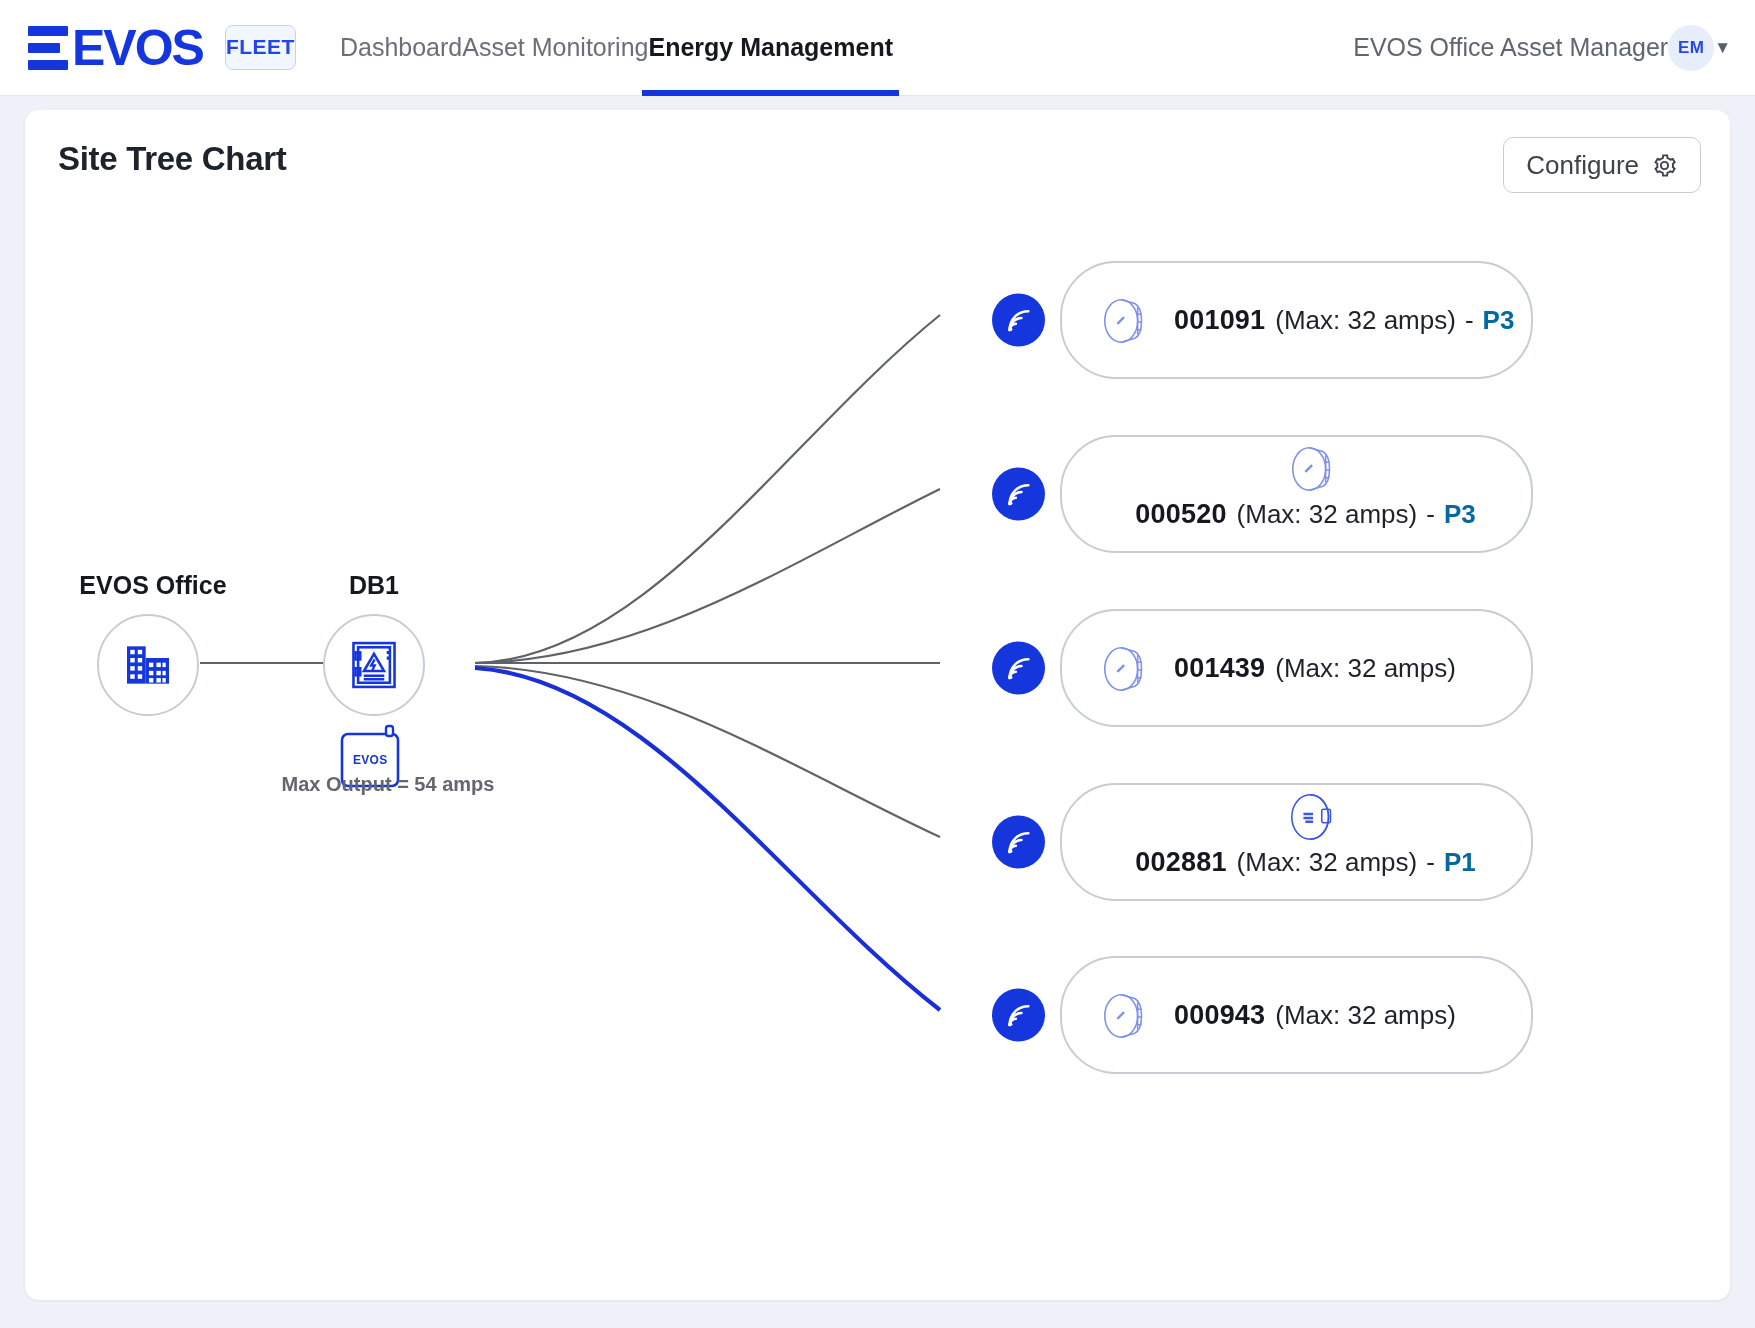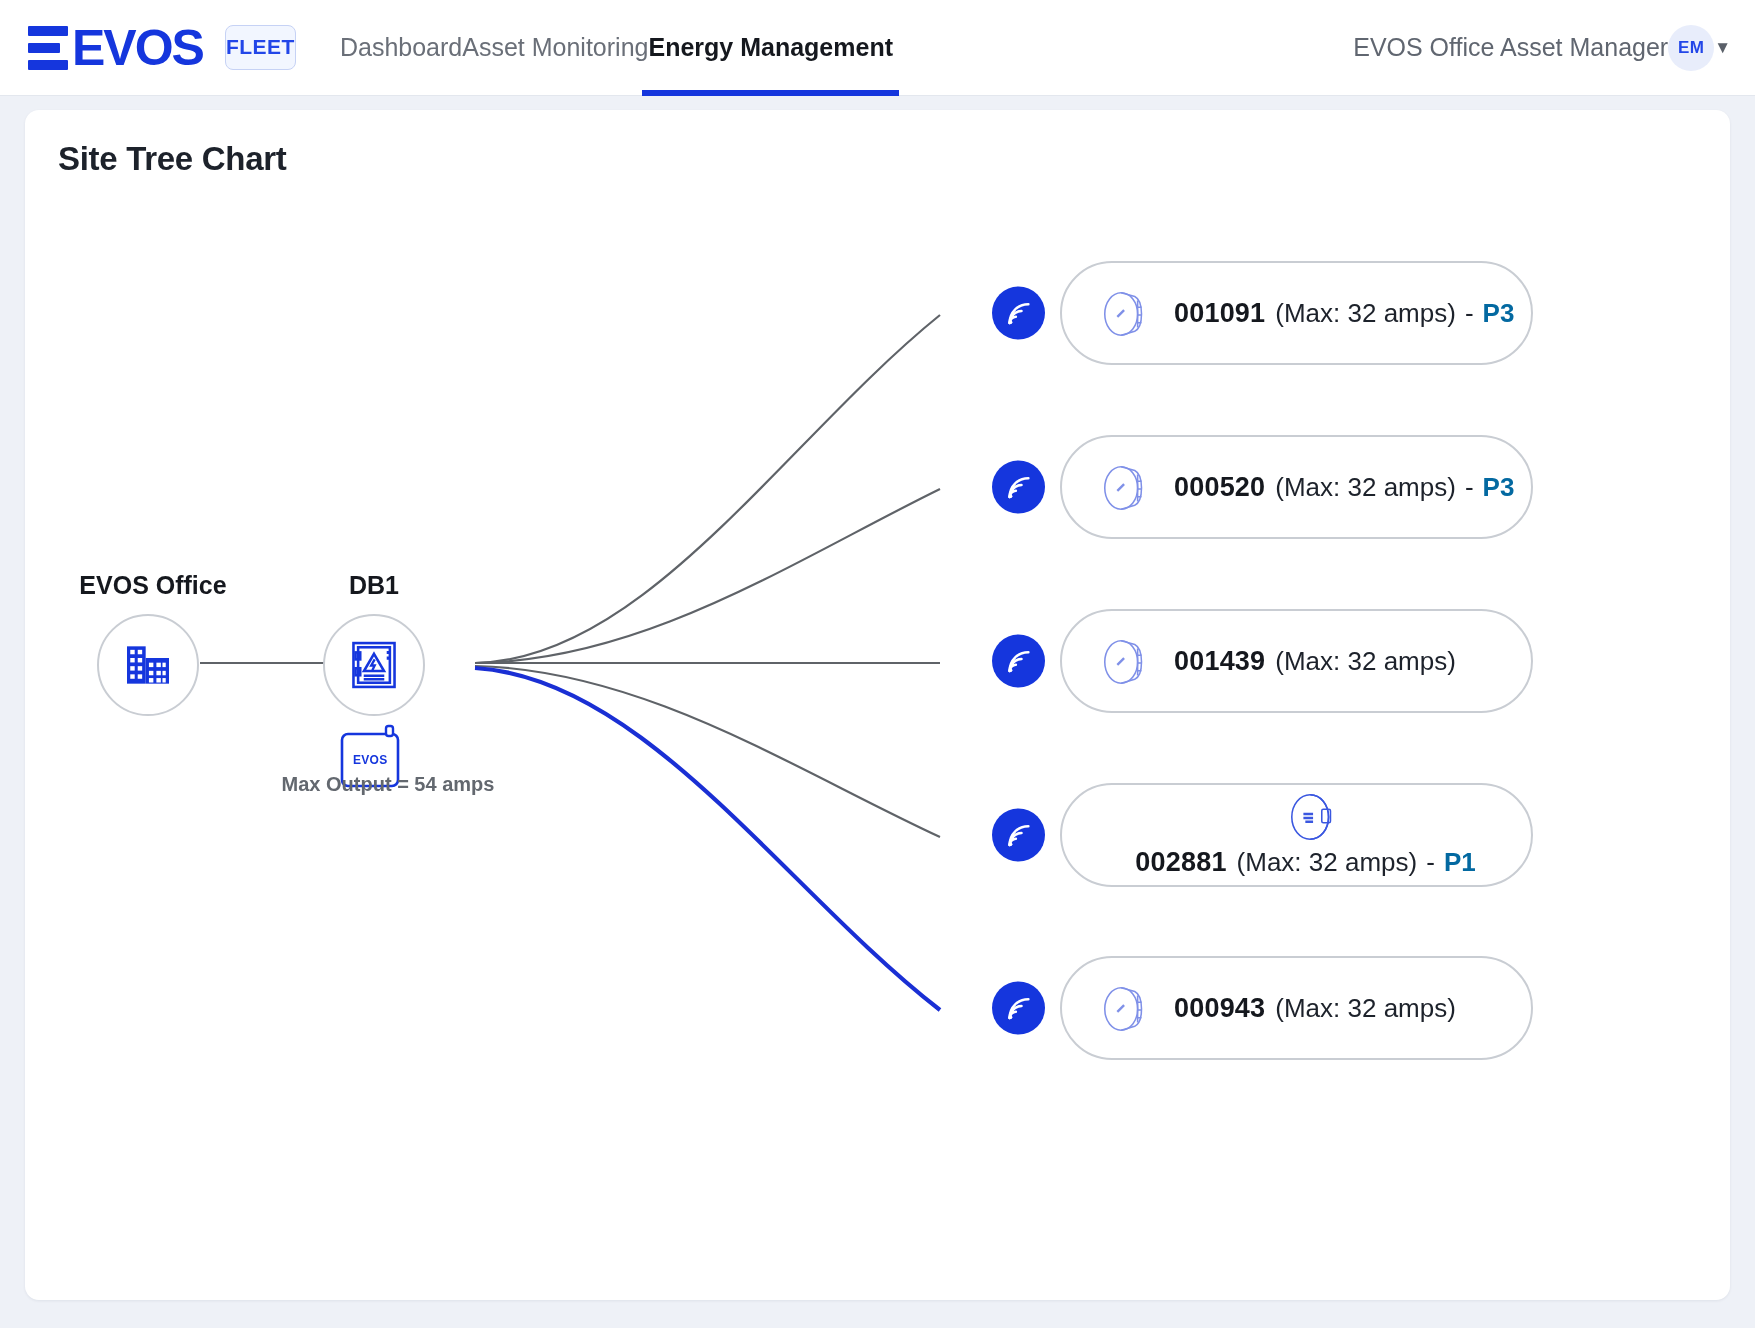--- a/index.html
+++ b/index.html
@@ -111,21 +111,21 @@
   }
   .sub-caption {
     position: absolute; font-size: 20px; font-weight: 700; color: #63686f;
     white-space: nowrap; text-align: center;
   }
   .controller-box { position: absolute; }
 
   
   .card {
     position: absolute;
-    width: 473px; height: 104px;
+    width: 473px; height: 118px;
     border: 2px solid #c9cdd3;
     border-radius: 56px;
     background: #fff;
     display: flex; align-items: center;
     cursor: pointer;
   }
   .badge {
     position: absolute; left: -70px; top: 50%;
     transform: translateY(-50%);
     width: 53px; height: 53px; border-radius: 50%;
@@ -168,20 +168,27 @@
     <span class="user-name">EVOS Office Asset Manager</span>
     <span class="avatar">EM</span>
     <span class="caret">▼</span>
   </div>
 </div>
 
 <div class="panel">
 
   <div class="panel-title">Site Tree Chart</div>
 
+  <div class="configure-btn">
+    <span>Configure</span>
+    <svg class="gear" viewBox="0 0 24 24" fill="none" stroke="#3d424b" stroke-width="1.7">
+      <circle cx="12" cy="12" r="3.2"></circle>
+      <path d="M19.4 13.5a7.9 7.9 0 0 0 0-3l1.7-1.3-1.8-3.1-2 .8a7.8 7.8 0 0 0-2.6-1.5L14.4 3h-3.6l-.3 2.4a7.8 7.8 0 0 0-2.6 1.5l-2-.8L4 9.2l1.7 1.3a7.9 7.9 0 0 0 0 3L4 14.8l1.8 3.1 2-.8a7.8 7.8 0 0 0 2.6 1.5l.3 2.4h3.6l.3-2.4a7.8 7.8 0 0 0 2.6-1.5l2 .8 1.8-3.1z"></path>
+    </svg>
+  </div>
 
   <div class="tree">
 
     <svg class="edges" viewBox="0 0 1705 1190">
 
       <path d="M175,553 L308,553" stroke="#5f6368" stroke-width="2.2" fill="none"></path>
 
       <path d="M450,553 C620,550 760,330 915,205" stroke="#5f6368" stroke-width="2.2" fill="none"></path>
       <path d="M450,553 C620,551 770,450 915,379" stroke="#5f6368" stroke-width="2.2" fill="none"></path>
       <path d="M450,553 L915,553" stroke="#5f6368" stroke-width="2.2" fill="none"></path>
@@ -260,21 +267,21 @@
         <path d="M20 36 l7 -7" stroke-width="2.4"></path>
       </svg>
       <span class="card-text">
         <span class="dev-id">001091</span>
         <span class="dev-max">(Max: 32 amps)</span>
         <span class="dev-sep">-</span>
         <span class="dev-phase">P3</span>
       </span>
     </div>
 
-    <div class="card" style="left:1035px; top:325px;">
+    <div class="card" style="left:1035px; top:325px;flex-direction:column;">
       <span class="badge">
         <svg width="30" height="30" viewBox="0 0 24 24" fill="none" stroke="#ffffff" stroke-width="2" stroke-linecap="round">
           <path d="M4.5 19.5 C4.5 11 11 4.5 19.5 4.5"></path>
           <path d="M4.5 19.5 C4.5 14.5 9 10 14 10"></path>
           <path d="M4.5 19.5 C4.5 17 7 14.5 9.5 14.5"></path>
           <circle cx="5.2" cy="18.9" r="1.5" fill="#ffffff" stroke="none"></circle>
         </svg>
       </span>
       <svg class="dev-icon" viewBox="0 0 60 64" fill="none" stroke="#7f90e8" stroke-width="1.6">
         <ellipse cx="24" cy="33" rx="17" ry="22"></ellipse>

